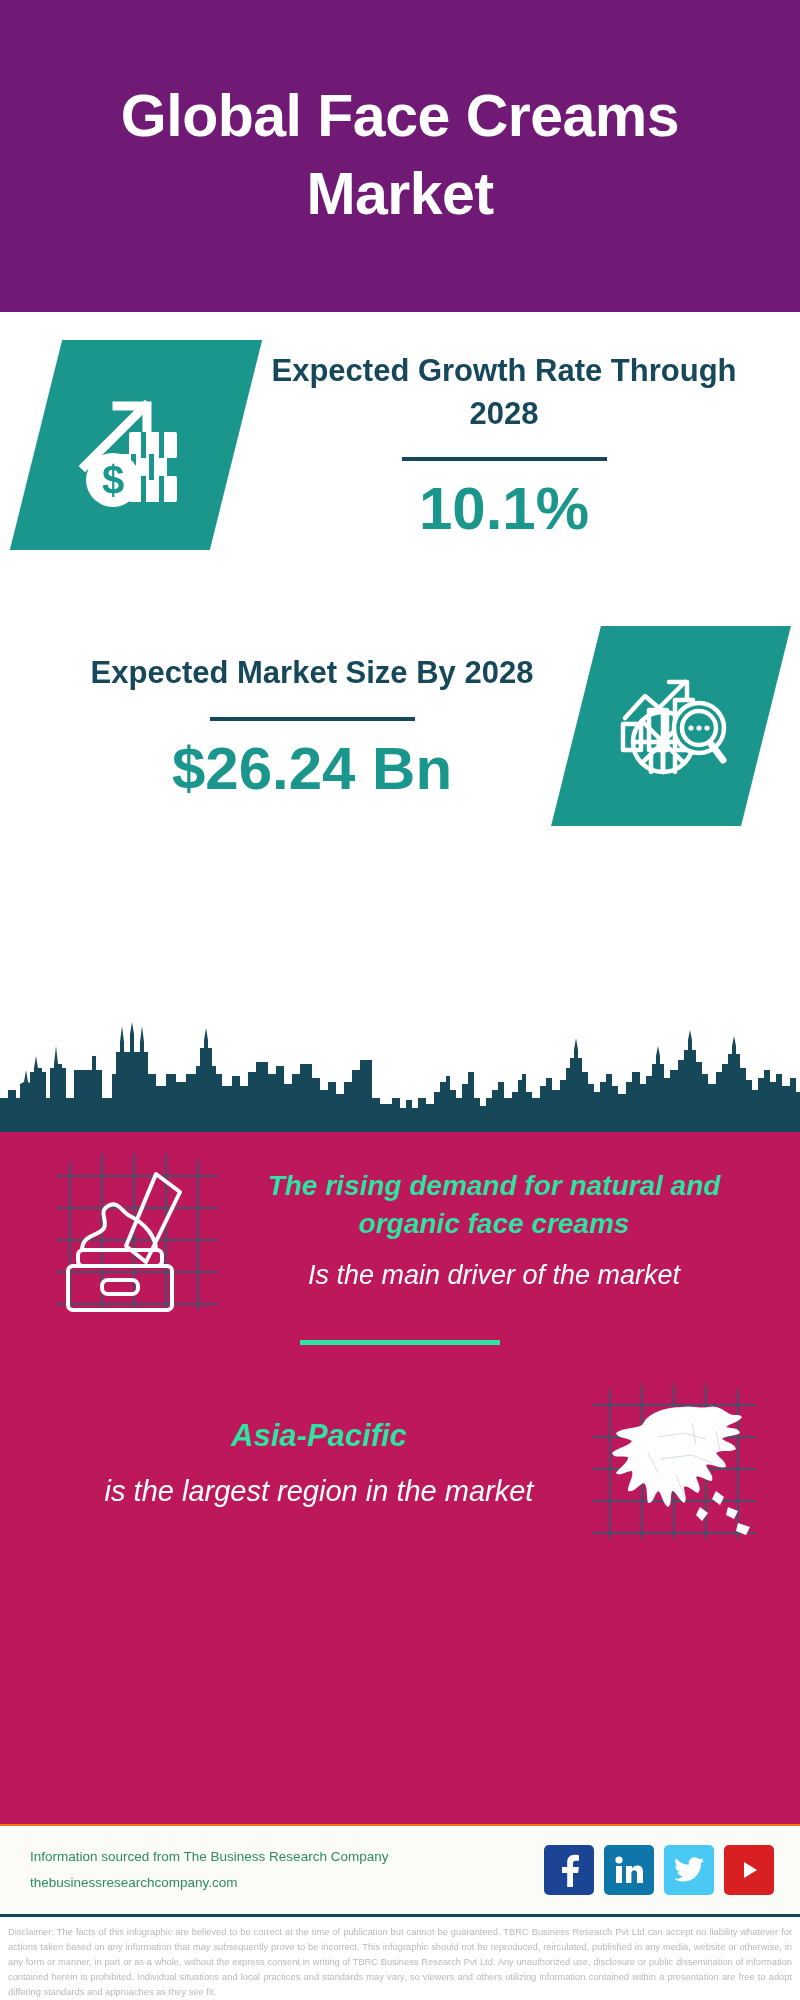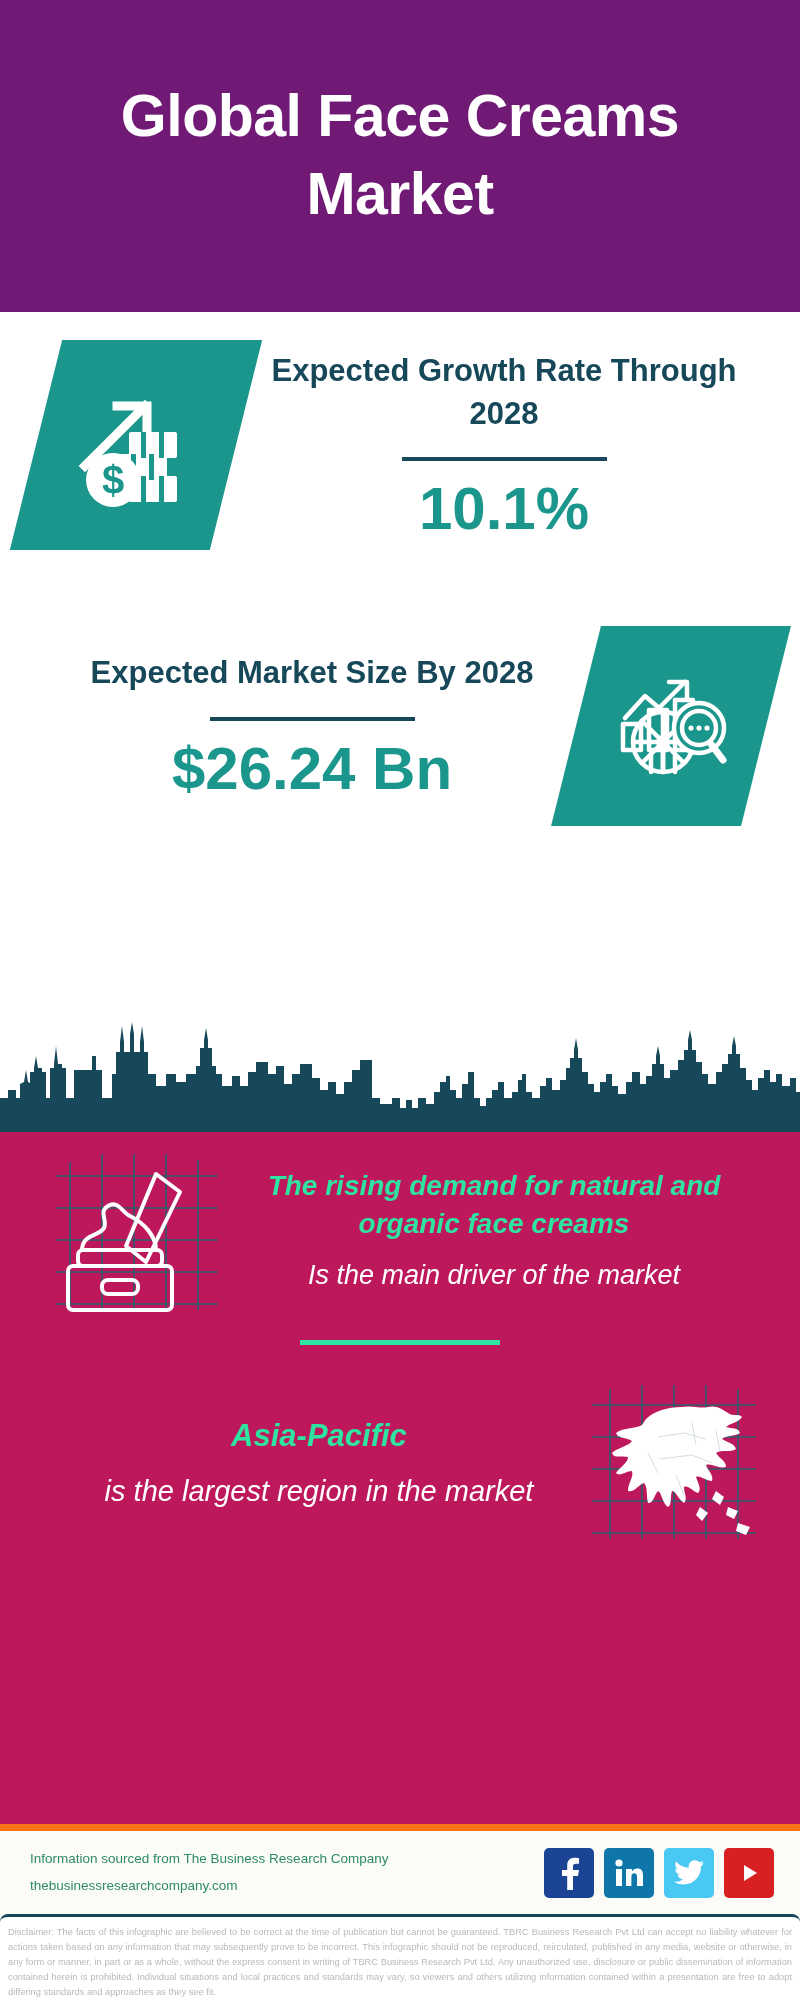--- a/index.html
+++ b/index.html
@@ -169,21 +169,21 @@
 
   
   .source-bar {
     background: #fbfbf8;
     height: 90px;
     box-sizing: border-box;
     display: flex;
     align-items: center;
     justify-content: space-between;
     padding: 0 26px 0 30px;
-    border-top: 7px solid #f97316;
+    border-top: 2px solid #f97316;
   }
   .source-text {
     color: #2e8b62;
     font-size: 13.5px;
     line-height: 1.95;
   }
   .socials {
     display: flex;
     gap: 10px;
     align-items: center;
@@ -205,21 +205,20 @@
   .disclaimer {
     background: #ffffff;
     border-top: 3px solid #16485a;
     padding: 8px 8px 6px 8px;
     color: #b9b9b9;
     font-size: 9.3px;
     line-height: 1.62;
     text-align: justify;
     height: 86px;
     box-sizing: border-box;
-    border-radius: 8px;
   }
 </style>
 </head>
 <body>
 
 <div class="page">
 
   <div class="header">
     <div class="header-title">Global Face Creams Market</div>
   </div>

